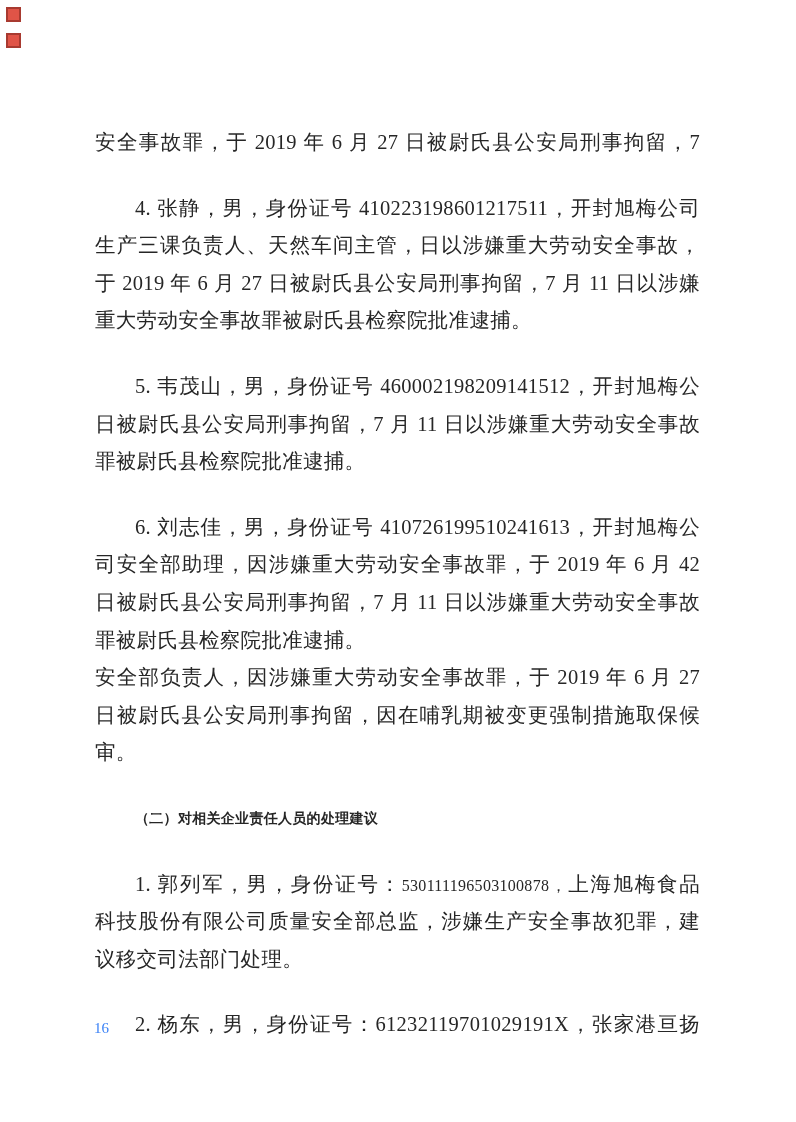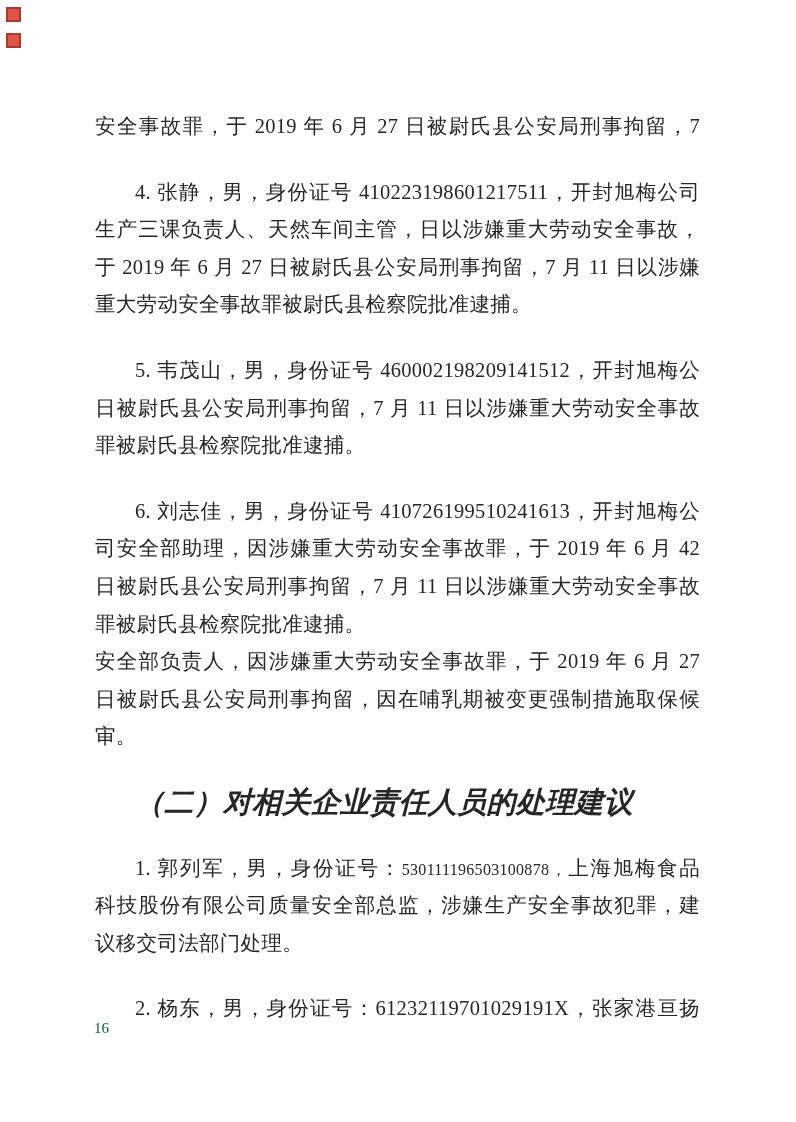--- a/index.html
+++ b/index.html
@@ -17,54 +17,53 @@
     left:6px;
     border:2px solid #a83a30;
     background:#e05447;
     box-sizing:border-box;
   }
   .corner-mark.m1{top:7px;}
   .corner-mark.m2{top:33px;}
   .doc{
     position:absolute;
     left:95px;
-    top:108px;
+    top:124px;
     width:605px;
   }
   .line{
     height:37.6px;
     line-height:37.6px;
     font-size:20.5px;
     overflow:hidden;
     white-space:normal;
     letter-spacing:0.3px;
   }
   .line.fill{
     text-align:justify;
     text-align-last:justify;
   }
   .line.first{
     padding-left:40px;
     margin-top:28px;
   }
   .line.bold{
     font-weight:bold;
-    font-size:29px;
-    font-style:italic;
+    font-size:14px;
   }
   .small-num{
     font-size:0.78em;
   }
   .page-number{
     position:absolute;
     left:94px;
     top:1018px;
     font-size:15px;
     line-height:20px;
-    color:#14532d;
+    color:#3b82f6;
   }
 </style>
 </head>
 <body>
 
 <div class="corner-mark m1"></div>
 <div class="corner-mark m2"></div>
 
 <div class="doc">
     <div class="line fill">安全事故罪，于 2019 年 6 月 27 日被尉氏县公安局刑事拘留，7</div>

